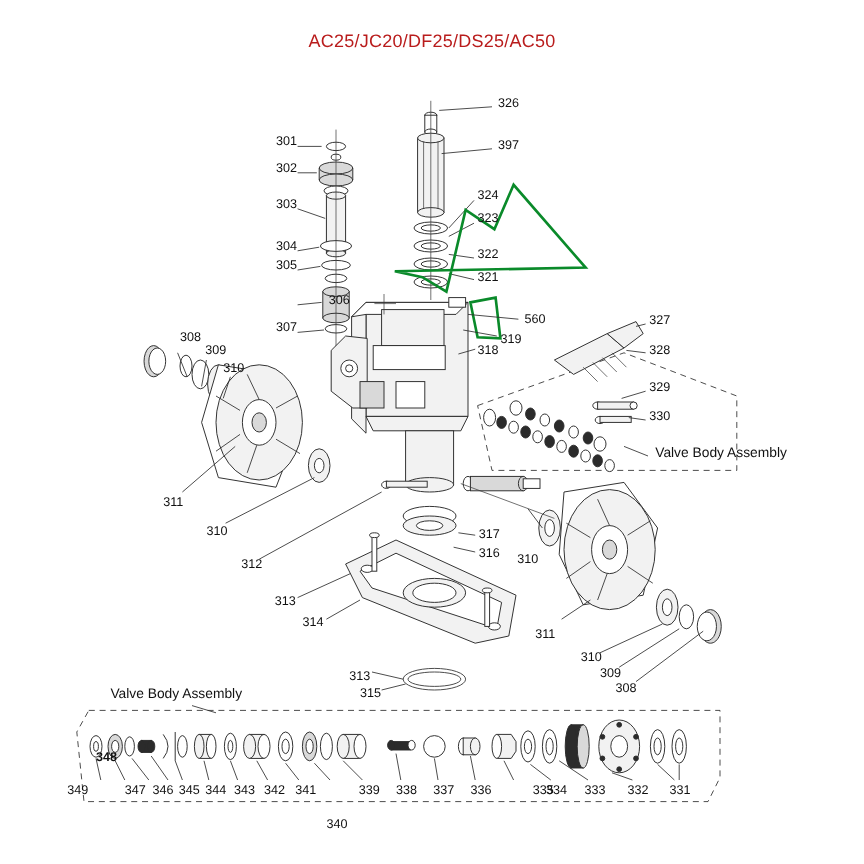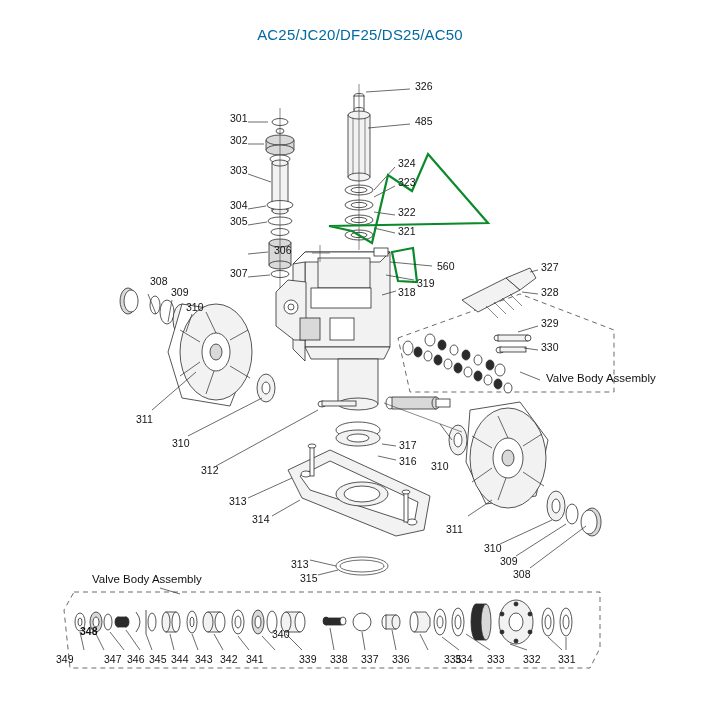--- a/index.html
+++ b/index.html
@@ -17,21 +17,21 @@
     background: #ffffff;
     overflow: hidden;
   }
   #title {
     position: absolute;
     top: 26px;
     left: 0;
     width: 720px;
     text-align: center;
     font-size: 15px;
-    color: #0369a1;
+    color: #b91c1c;
     letter-spacing: 0.2px;
   }
   .lbl {
     position: absolute;
     font-size: 10.5px;
     color: #111;
     white-space: nowrap;
   }
   .sec-lbl {
     position: absolute;
@@ -397,38 +397,38 @@
   <div class="lbl" style="left:500px; top:555px;">309</div>
   <div class="lbl" style="left:513px; top:568px;">308</div>
 
   <div class="lbl" style="left:398px; top:286px;">318</div>
   <div class="lbl" style="left:417px; top:277px;">319</div>
   <div class="lbl" style="left:437px; top:260px;">560</div>
   <div class="lbl" style="left:398px; top:225px;">321</div>
   <div class="lbl" style="left:398px; top:206px;">322</div>
   <div class="lbl" style="left:398px; top:176px;">323</div>
   <div class="lbl" style="left:398px; top:157px;">324</div>
-  <div class="lbl" style="left:415px; top:115px;">485</div>
+  <div class="lbl" style="left:415px; top:115px;">397</div>
   <div class="lbl" style="left:415px; top:80px;">326</div>
 
   <div class="lbl" style="left:541px; top:261px;">327</div>
   <div class="lbl" style="left:541px; top:286px;text-align:center;">328</div>
   <div class="lbl" style="left:541px; top:317px;">329</div>
   <div class="lbl" style="left:541px; top:341px;">330</div>
 
   <div class="lbl" style="left:558px; top:653px;">331</div>
   <div class="lbl" style="left:523px; top:653px;">332</div>
   <div class="lbl" style="left:487px; top:653px;">333</div>
   <div class="lbl" style="left:455px; top:653px;">334</div>
   <div class="lbl" style="left:424px; top:653px;margin-left:20px;">335</div>
   <div class="lbl" style="left:392px; top:653px;">336</div>
   <div class="lbl" style="left:361px; top:653px;">337</div>
   <div class="lbl" style="left:330px; top:653px;">338</div>
   <div class="lbl" style="left:299px; top:653px;">339</div>
-  <div class="lbl" style="left:272px; top:628px;">340</div>
+  <div class="lbl" style="left:272px; top:681px;">340</div>
   <div class="lbl" style="left:246px; top:653px;">341</div>
   <div class="lbl" style="left:220px; top:653px;">342</div>
   <div class="lbl" style="left:195px; top:653px;">343</div>
   <div class="lbl" style="left:171px; top:653px;">344</div>
   <div class="lbl" style="left:149px; top:653px;">345</div>
   <div class="lbl" style="left:127px; top:653px;">346</div>
   <div class="lbl" style="left:104px; top:653px;">347</div>
   <div class="lbl" style="left:80px; top:625px;font-weight:bold;">348</div>
   <div class="lbl" style="left:56px; top:653px;">349</div>
 

